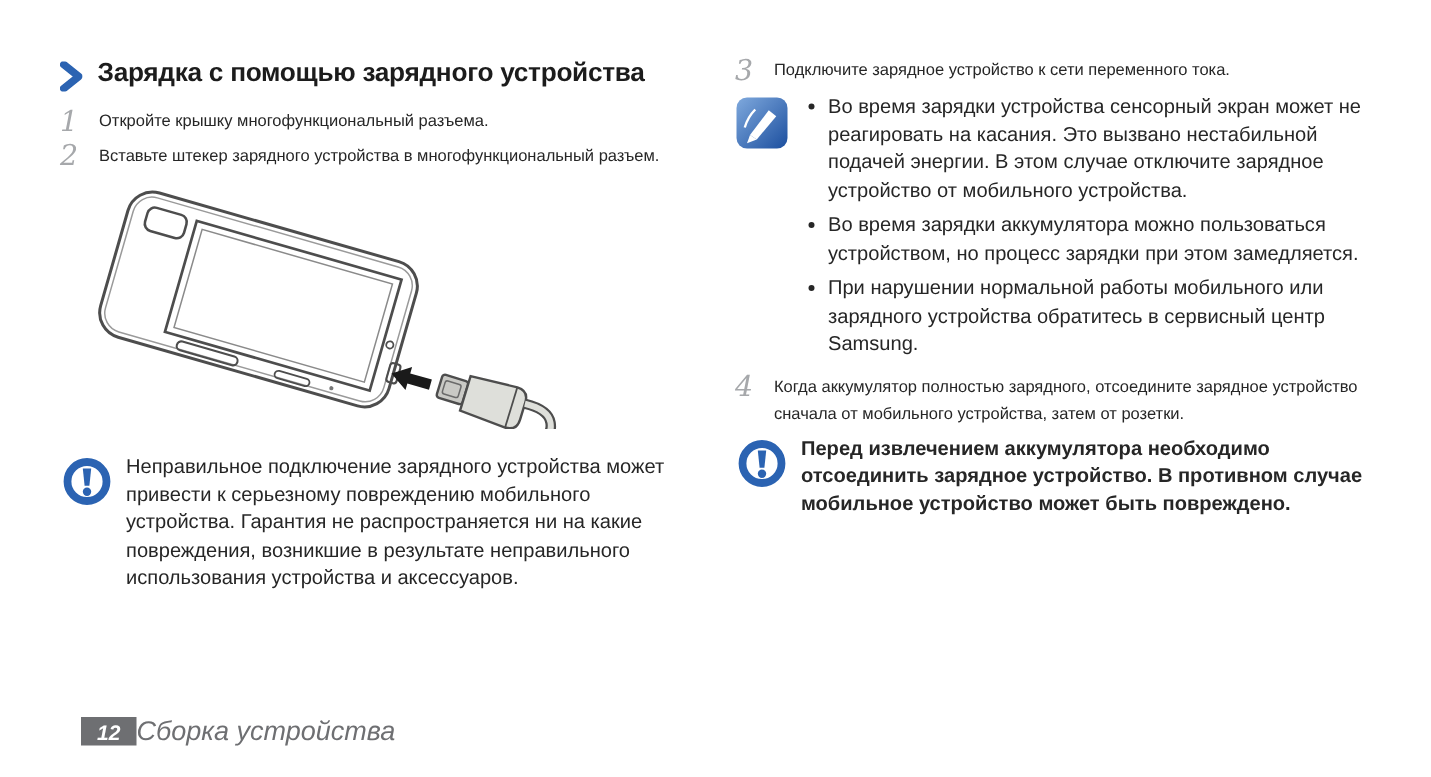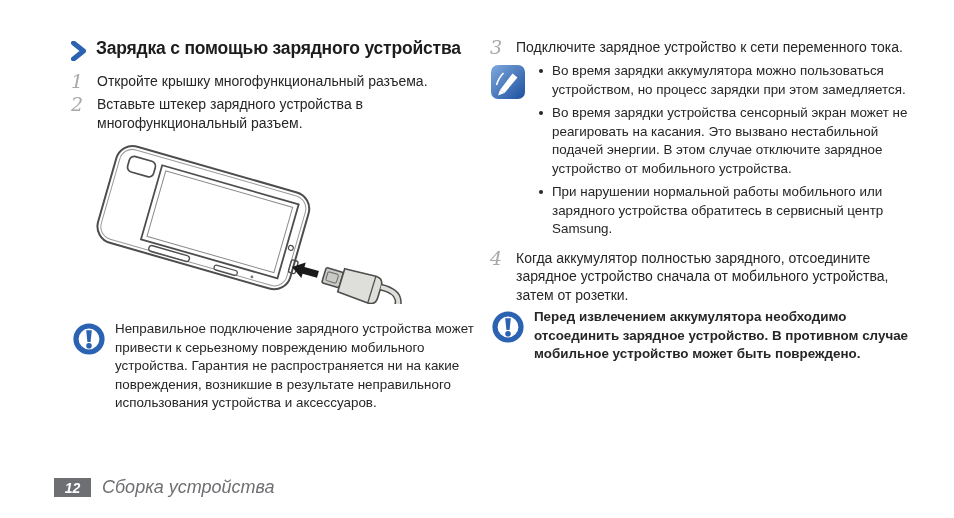--- a/index.html
+++ b/index.html
@@ -1,47 +1,47 @@
 <!DOCTYPE html>
 <html><head>
 <meta charset="utf-8">
 <style>
   html,body{margin:0;padding:0;background:#fff;}
   .page{
     position:relative;width:954px;height:518px;background:#ffffff;
     font-family:"Liberation Sans",sans-serif;color:#262626;overflow:hidden;
   }
   .col{position:absolute;top:38px;}
-  .col-left{left:71px;width:412px;}
+  .col-left{left:40px;width:412px;}
   .col-right{left:490px;width:422px;}
 
   .heading-row{display:flex;align-items:flex-start;gap:10px;margin-bottom:11px;}
   .chevron{flex:none;margin-top:3px;}
   h1{font-size:17.5px;font-weight:bold;margin:0;line-height:21px;color:#1c1c1c;letter-spacing:-0.2px;}
 
   .step{display:flex;margin-bottom:4px;}
   .step-num{
     flex:none;width:26px;font-family:"DejaVu Serif","Liberation Serif",serif;
     font-style:italic;font-size:19px;line-height:19px;color:#a6a8ab;
   }
-  .step-text{font-size:14px;line-height:18.5px;}
+  .step-text{font-size:11px;line-height:18.5px;}
 
   .illustration{margin:4px 0 2px 8px;}
 
   .warn-block{display:flex;margin-top:16px;}
   .warn-icon-col{flex:none;width:44px;padding-top:1px;}
   .warn-text{font-size:13.4px;line-height:18.5px;}
 
   .note-block{display:flex;margin:5px 0 5px;}
   .note-icon-col{flex:none;width:48px;padding-top:2px;}
   ul.notes{margin:0;padding:0;list-style:none;font-size:13.4px;line-height:18.5px;}
   ul.notes li{position:relative;padding-left:14px;margin-bottom:5px;}
   ul.notes li .dot{position:absolute;left:1px;top:7px;width:4px;height:4px;border-radius:50%;background:#262626;}
 
-  .footer{position:absolute;left:54px;top:477px;display:flex;align-items:center;gap:11px;text-align:right;}
+  .footer{position:absolute;left:54px;top:477px;display:flex;align-items:center;text-align:right;}
   .pagenum-box{
     background:#6e6f72;color:#ffffff;width:37px;height:19px;
     display:flex;align-items:center;justify-content:center;
     font-style:italic;font-size:14px;font-weight:bold;
   }
   .section-label{font-style:italic;color:#6e6f72;font-size:18px;}
 
   svg{display:block;}
 </style>
 </head>
@@ -133,22 +133,22 @@
               <stop offset="1" stop-color="#1c4f9f"></stop>
             </linearGradient>
           </defs>
           <rect x="1" y="1" width="34" height="34" rx="7" fill="url(#ng)"></rect>
           <path d="M10,26 L22.5,9.5 L27.5,13.5 L14.5,29 Z" fill="#ffffff"></path>
           <path d="M10,26 L8,31.5 L14.5,29 Z" fill="#ffffff"></path>
           <path d="M6.5,21 Q8.5,14 13.5,9" fill="none" stroke="#ffffff" stroke-width="1.6"></path>
         </svg>
       </div>
       <ul class="notes">
+        <li><span class="dot"></span><span>Во время зарядки устройства сенсорный экран может не реагировать на касания. Это вызвано нестабильной подачей энергии. В этом случае отключите зарядное устройство от мобильного устройства.</span></li>
         <li><span class="dot"></span><span>Во время зарядки аккумулятора можно пользоваться устройством, но процесс зарядки при этом замедляется.</span></li>
-        <li><span class="dot"></span><span>Во время зарядки устройства сенсорный экран может не реагировать на касания. Это вызвано нестабильной подачей энергии. В этом случае отключите зарядное устройство от мобильного устройства.</span></li>
         <li><span class="dot"></span><span>При нарушении нормальной работы мобильного или зарядного устройства обратитесь в сервисный центр Samsung.</span></li>
       </ul>
     </div>
 
     <div class="step">
       <span class="step-num">4</span>
       <span class="step-text">Когда аккумулятор полностью зарядного, отсоедините зарядное устройство сначала от мобильного устройства, затем от розетки.</span>
     </div>
 
     <div class="warn-block" style="margin-top:3px;font-weight:bold;">

